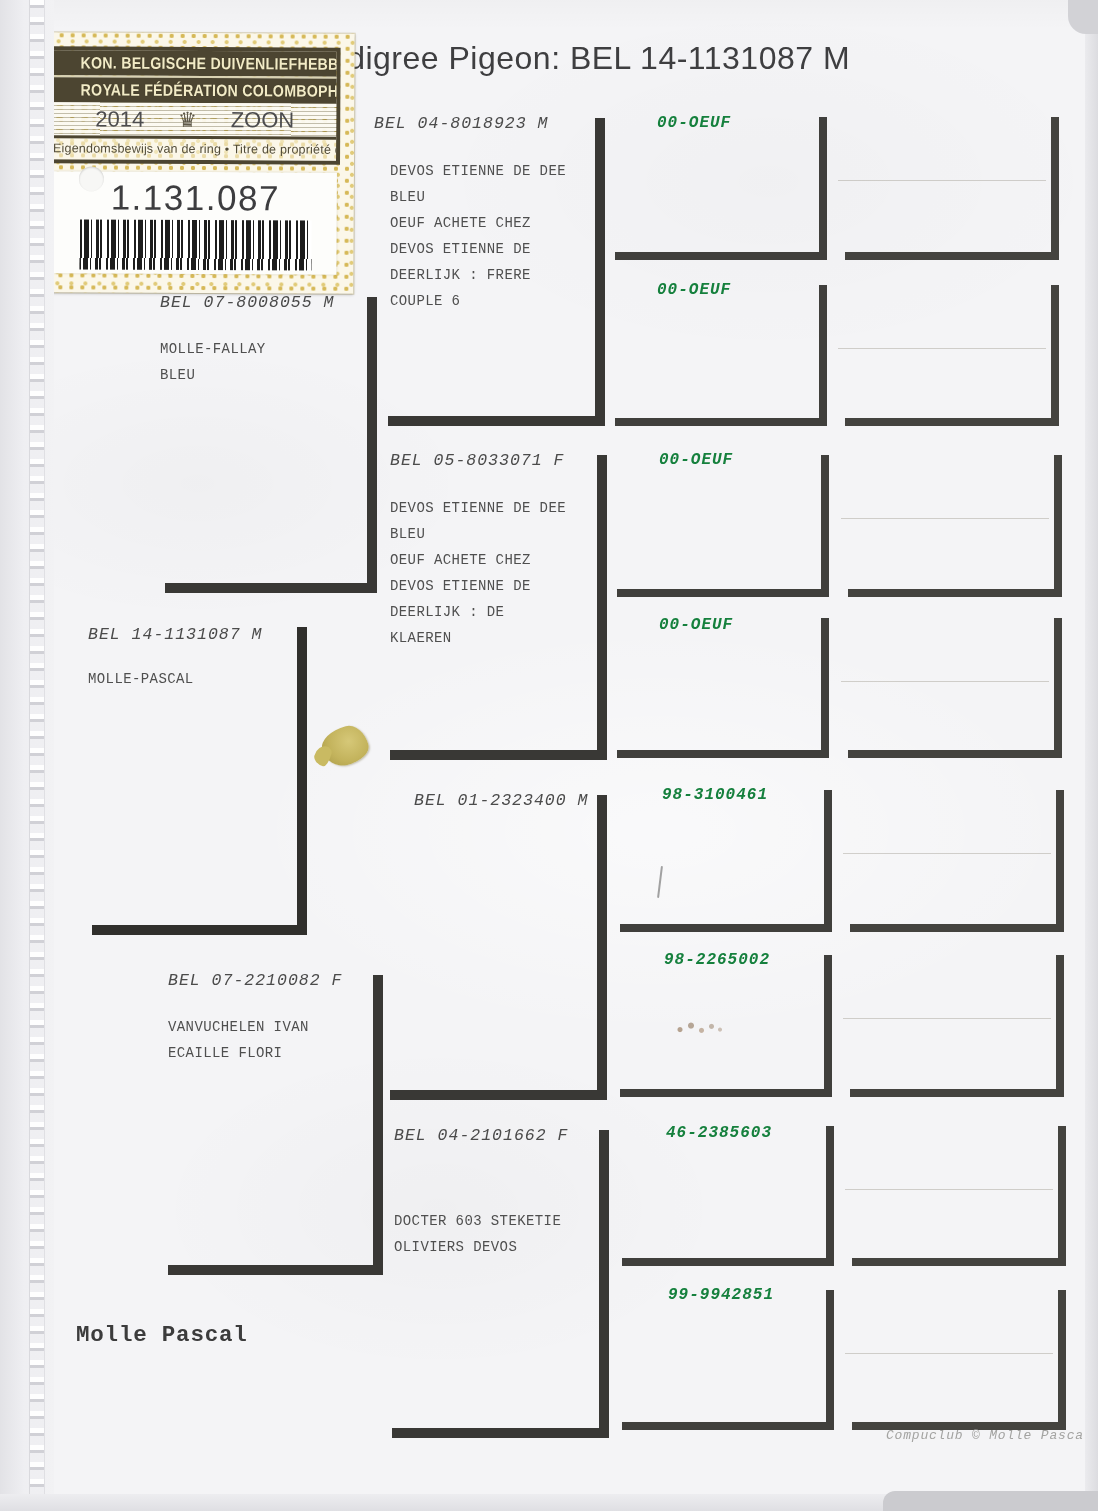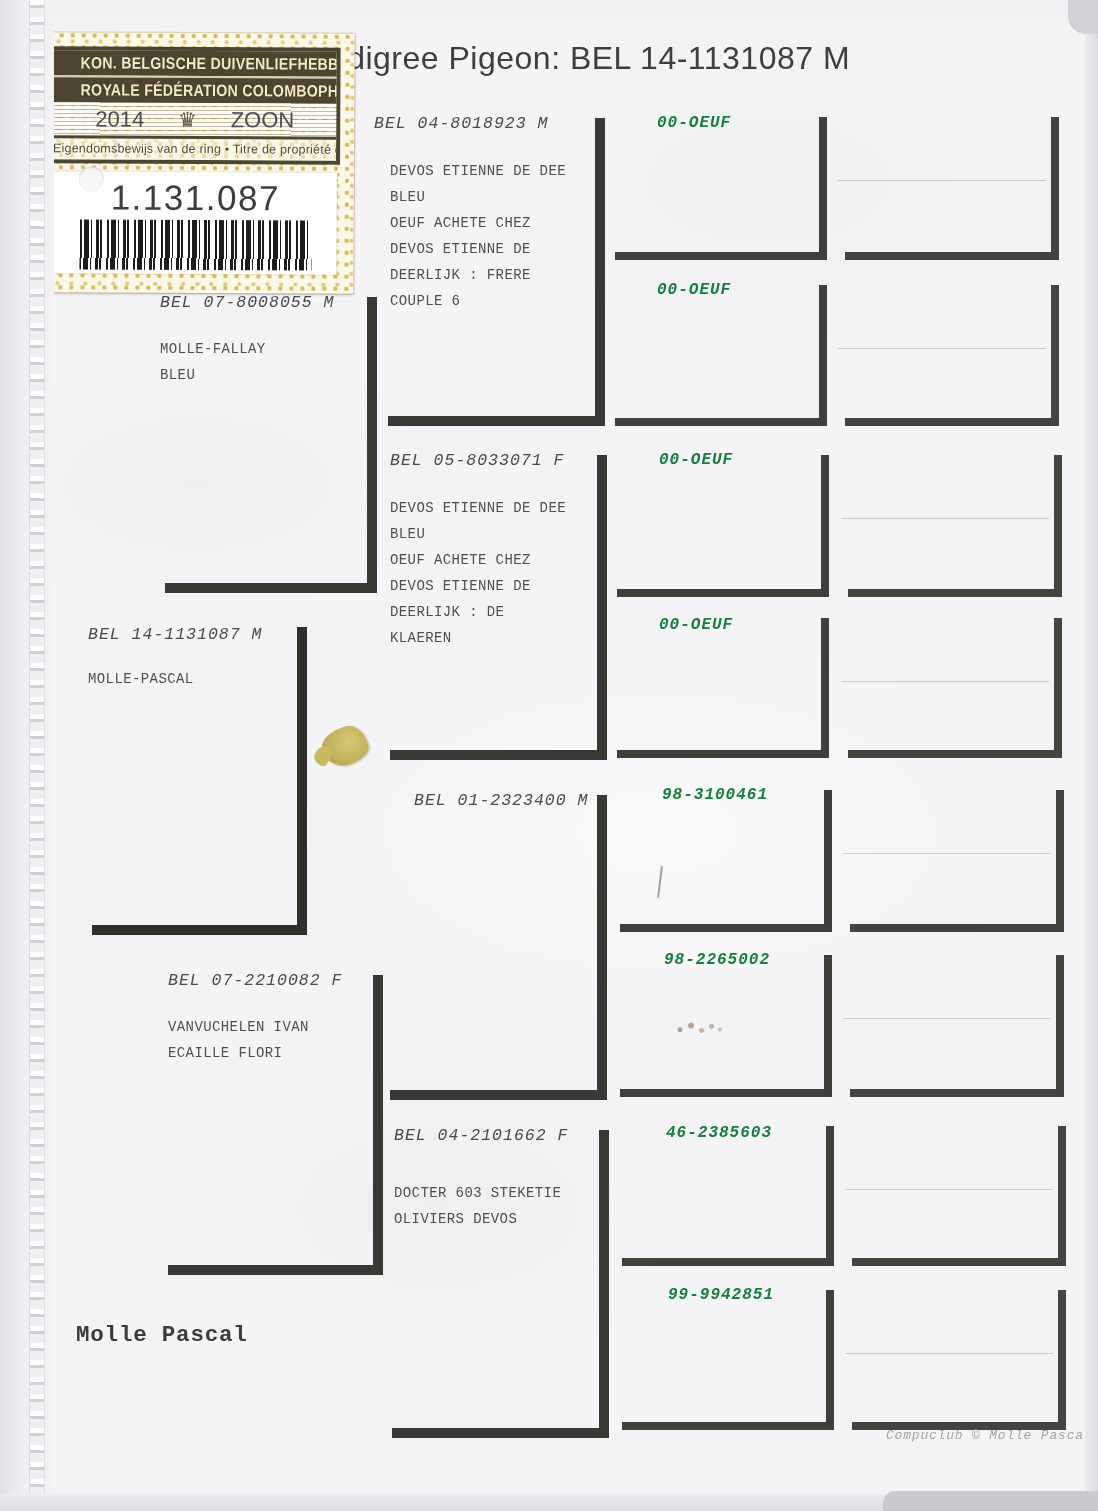--- a/index.html
+++ b/index.html
@@ -189,21 +189,21 @@
 COUPLE 6</div>
   <div class="ring" style="left:390px;top:451px;">BEL 05-8033071 F</div>
   <div class="notes" style="left:390px;top:495px;">DEVOS ETIENNE DE DEE
 BLEU
 OEUF ACHETE CHEZ
 DEVOS ETIENNE DE
 DEERLIJK : DE
 KLAEREN</div>
   <div class="ring" style="left:414px;top:791px;">BEL 01-2323400 M</div>
   <div class="ring" style="left:394px;top:1126px;">BEL 04-2101662 F</div>
-  <div class="notes" style="left:394px;top:1180px;">DOCTER 603 STEKETIE
+  <div class="notes" style="left:394px;top:1208px;">DOCTER 603 STEKETIE
 OLIVIERS DEVOS</div>
 
   <div class="gp-label" style="left:657px;top:114px;">00-OEUF</div>
   <div class="gp-label" style="left:657px;top:281px;">00-OEUF</div>
   <div class="gp-label" style="left:659px;top:451px;">00-OEUF</div>
   <div class="gp-label" style="left:659px;top:616px;">00-OEUF</div>
   <div class="gp-label" style="left:662px;top:786px;">98-3100461</div>
   <div class="gp-label" style="left:664px;top:951px;">98-2265002</div>
   <div class="gp-label" style="left:666px;top:1124px;">46-2385603</div>
   <div class="gp-label" style="left:668px;top:1286px;">99-9942851</div>

